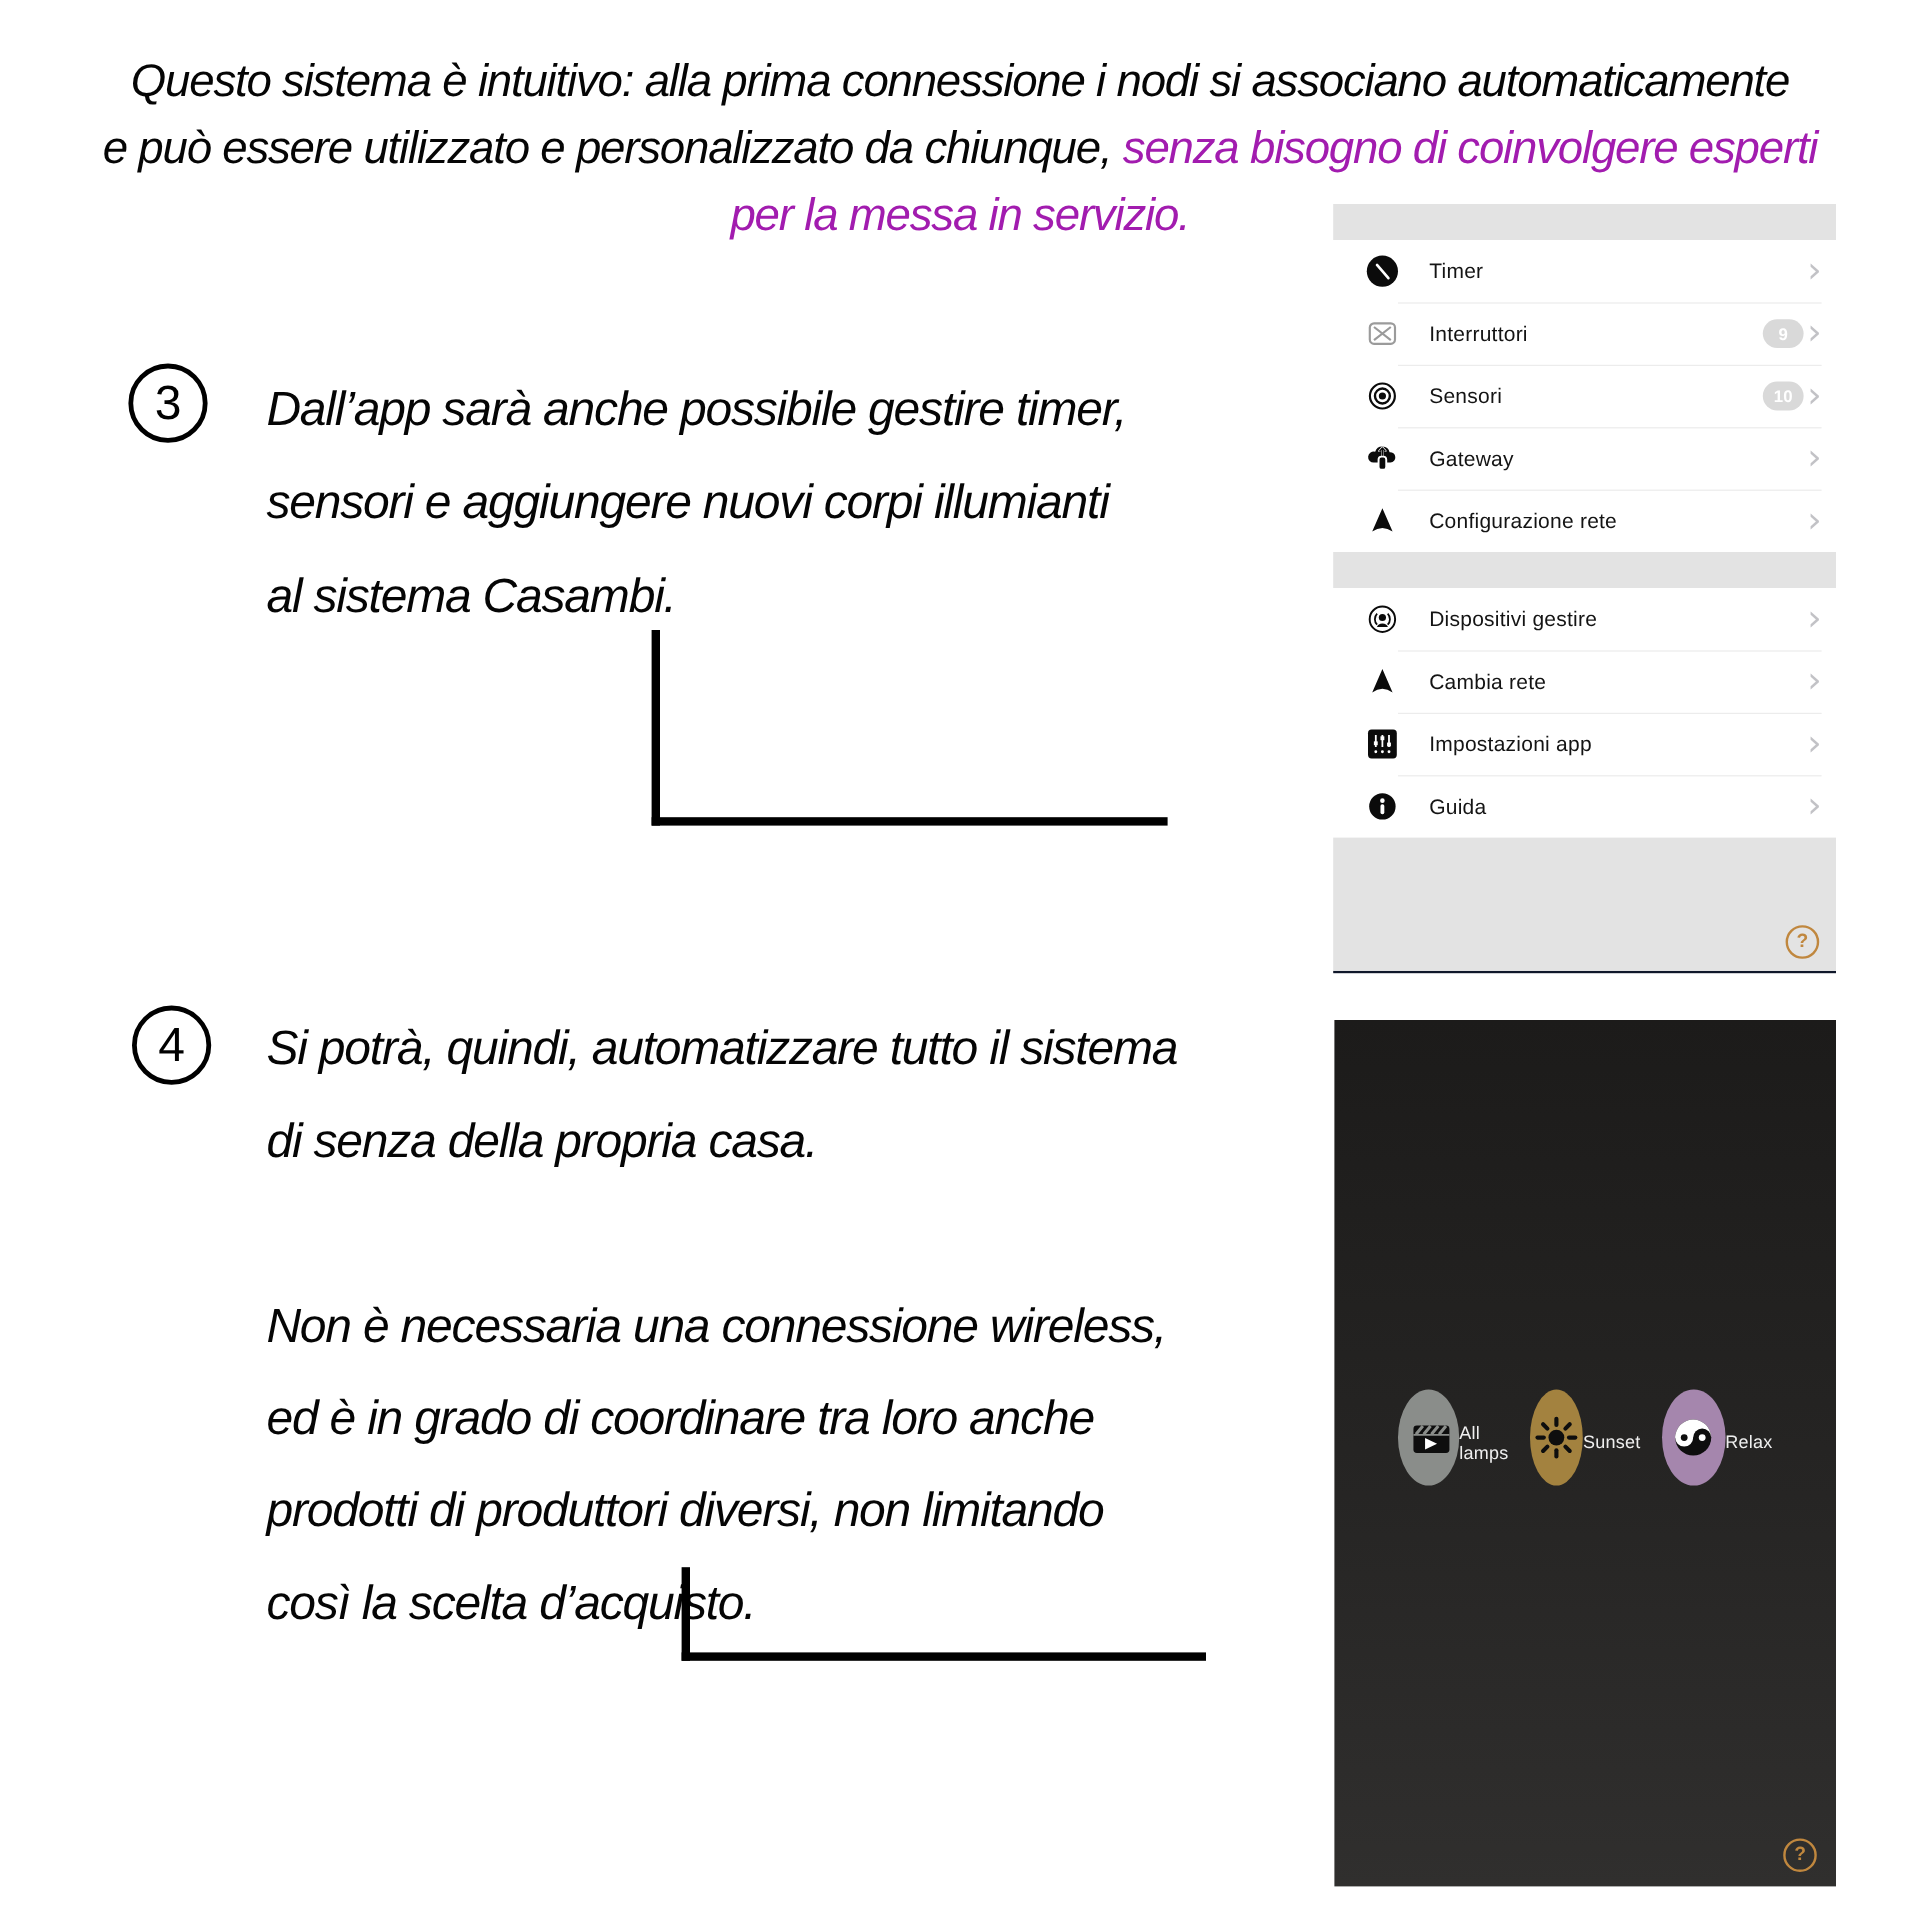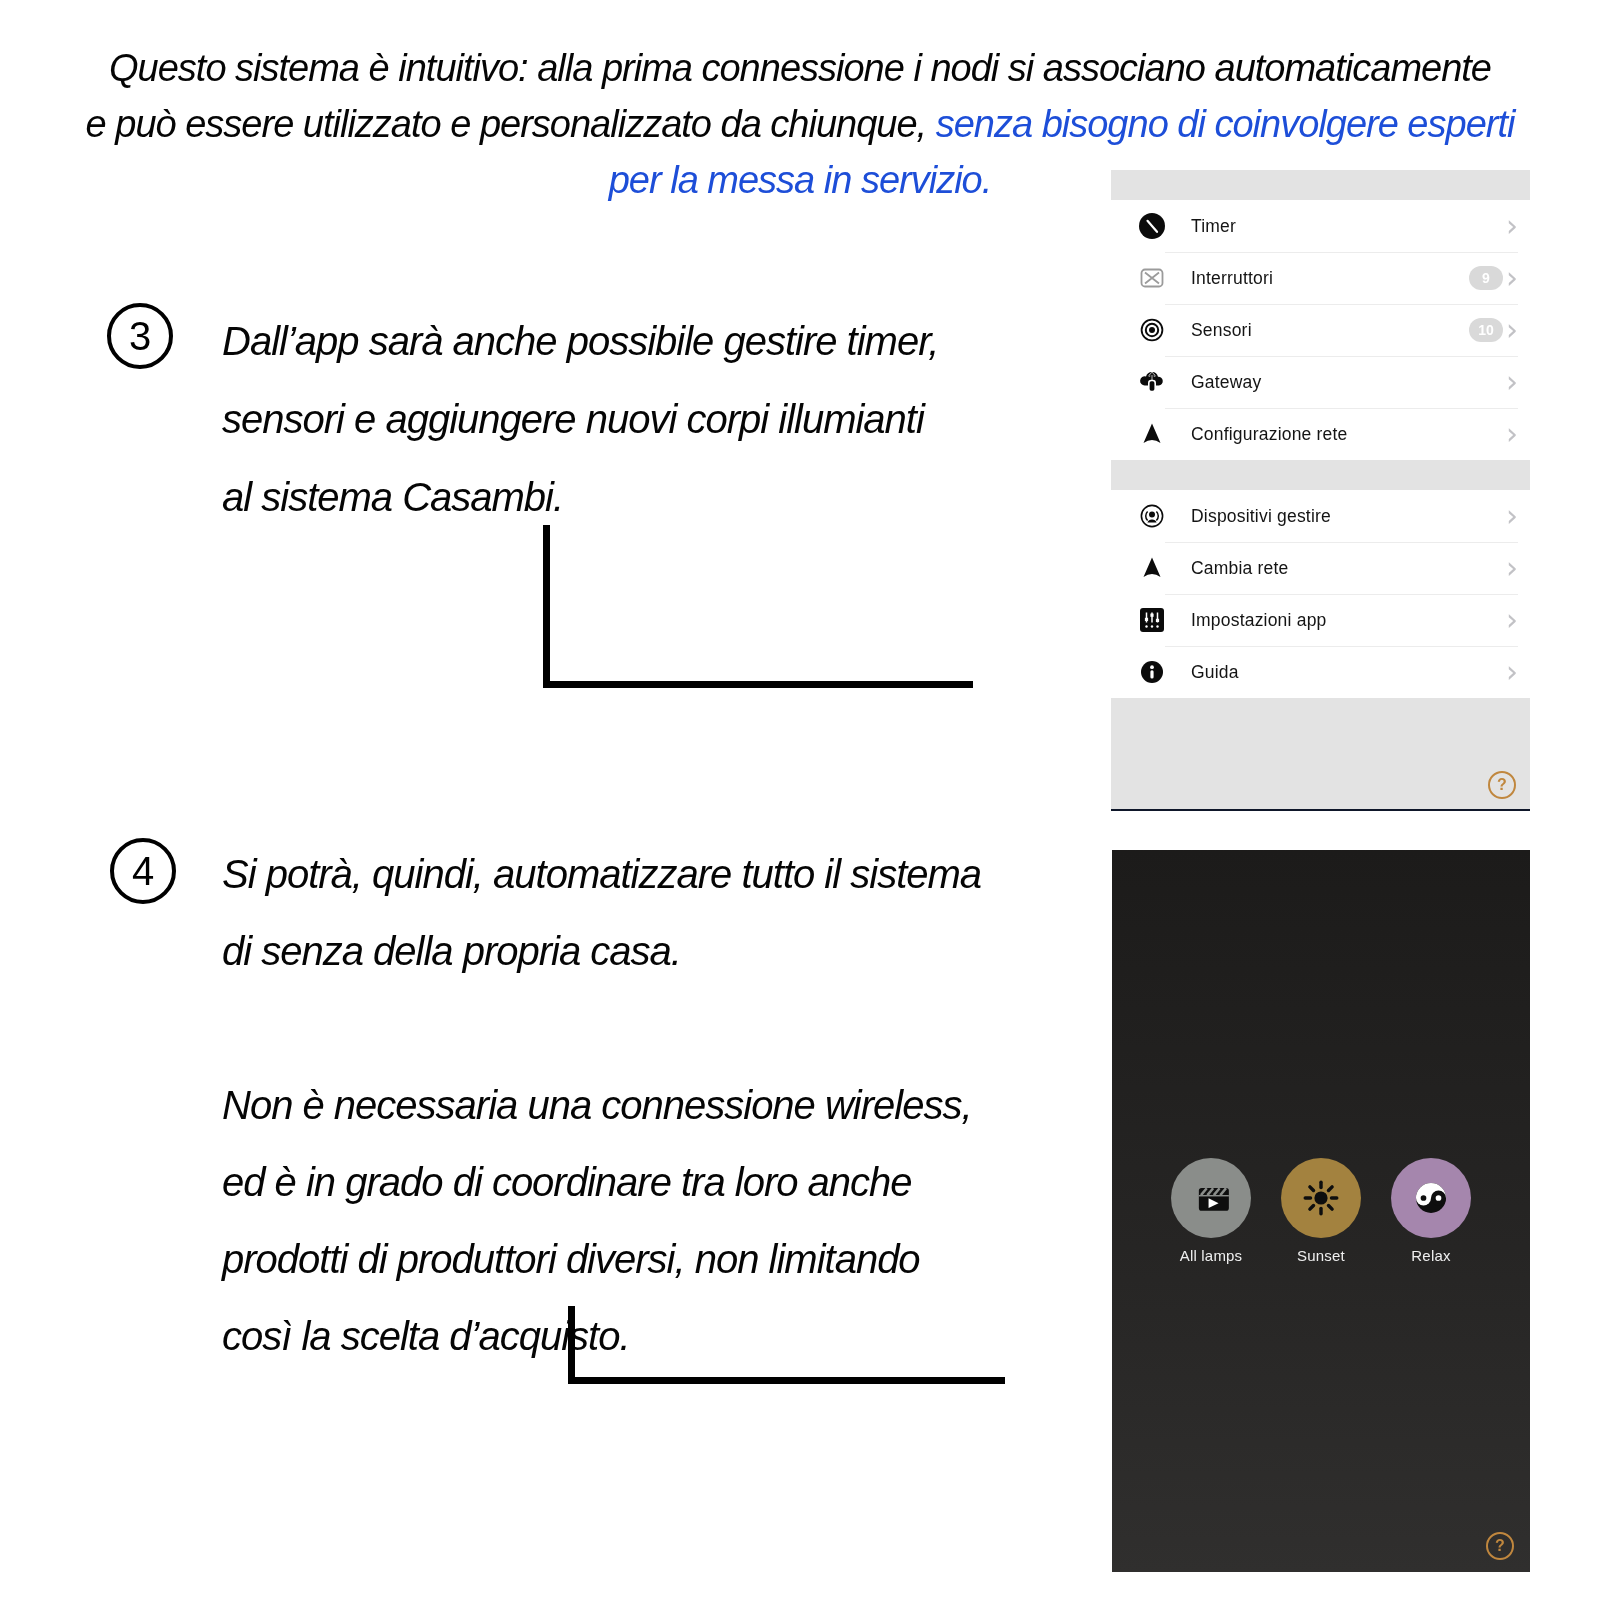--- a/index.html
+++ b/index.html
@@ -3,21 +3,21 @@
 <meta charset="utf-8">
 <style>
   html,body{margin:0;padding:0;background:#fff;}
   .canvas{position:relative;width:1600px;height:1600px;background:#ffffff;overflow:hidden;
           font-family:"Liberation Sans",sans-serif;color:#000;}
 
   
   .doc{font-style:italic;letter-spacing:-1px;color:#050505;}
   .intro{position:absolute;top:40px;left:0;width:1600px;text-align:center;
          font-size:38px;line-height:56px;}
-  .red{color:#1d4ed8;}
+  .red{color:#a21caf;}
 
   .step-circle{position:absolute;width:58px;height:58px;border:4px solid #000;border-radius:50%;
                display:flex;align-items:center;justify-content:center;
                font-size:40px;font-style:normal;letter-spacing:0;background:#fff;}
   .circle-3{left:107px;top:303px;}
   .circle-4{left:110px;top:838px;}
 
   .step-text{position:absolute;font-size:40px;line-height:78px;}
   .step3-text{left:222px;top:302px;width:860px;}
   .step4-text{left:222px;top:836px;width:900px;line-height:77px;}
@@ -44,21 +44,21 @@
   .menu-footer{height:111px;background:#e3e3e3;position:relative;}
   .help-btn{position:absolute;width:24px;height:24px;border:2px solid #c0873e;border-radius:50%;
             color:#c0873e;font-size:16px;font-weight:bold;display:flex;align-items:center;justify-content:center;
             background:transparent;}
   .menu-footer .help-btn{right:14px;bottom:10px;}
 
   
   .scene-screen{position:absolute;left:1112px;top:850px;width:418px;height:722px;
                 background:linear-gradient(180deg,#1c1b1a 0%,#262524 55%,#302f2e 100%);}
   .scenes{position:absolute;top:308px;left:0;width:100%;display:flex;justify-content:center;gap:18px;}
-  .scene{display:flex;flex-direction:column;align-items:center;width:92px;}
+  .scene{display:flex;flex-direction:row;align-items:center;width:92px;}
   .scene-circle{width:80px;height:80px;border-radius:50%;display:flex;align-items:center;justify-content:center;}
   .scene-label{margin-top:9px;font-size:15px;color:#efefef;letter-spacing:.2px;}
   .scene-screen .help-btn{right:16px;bottom:12px;}
 </style>
 </head>
 <body>
 
 <div class="canvas">
 
   <div class="intro doc">

